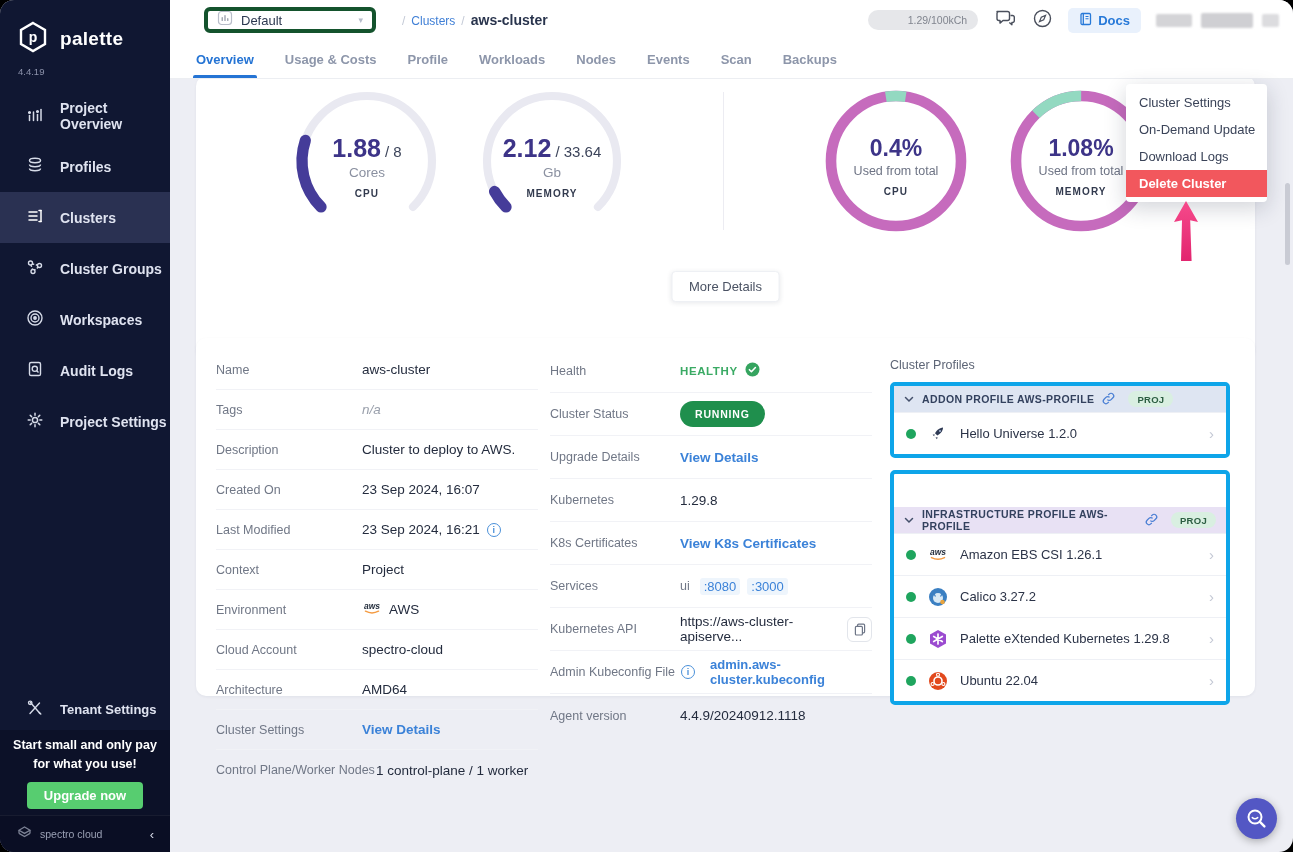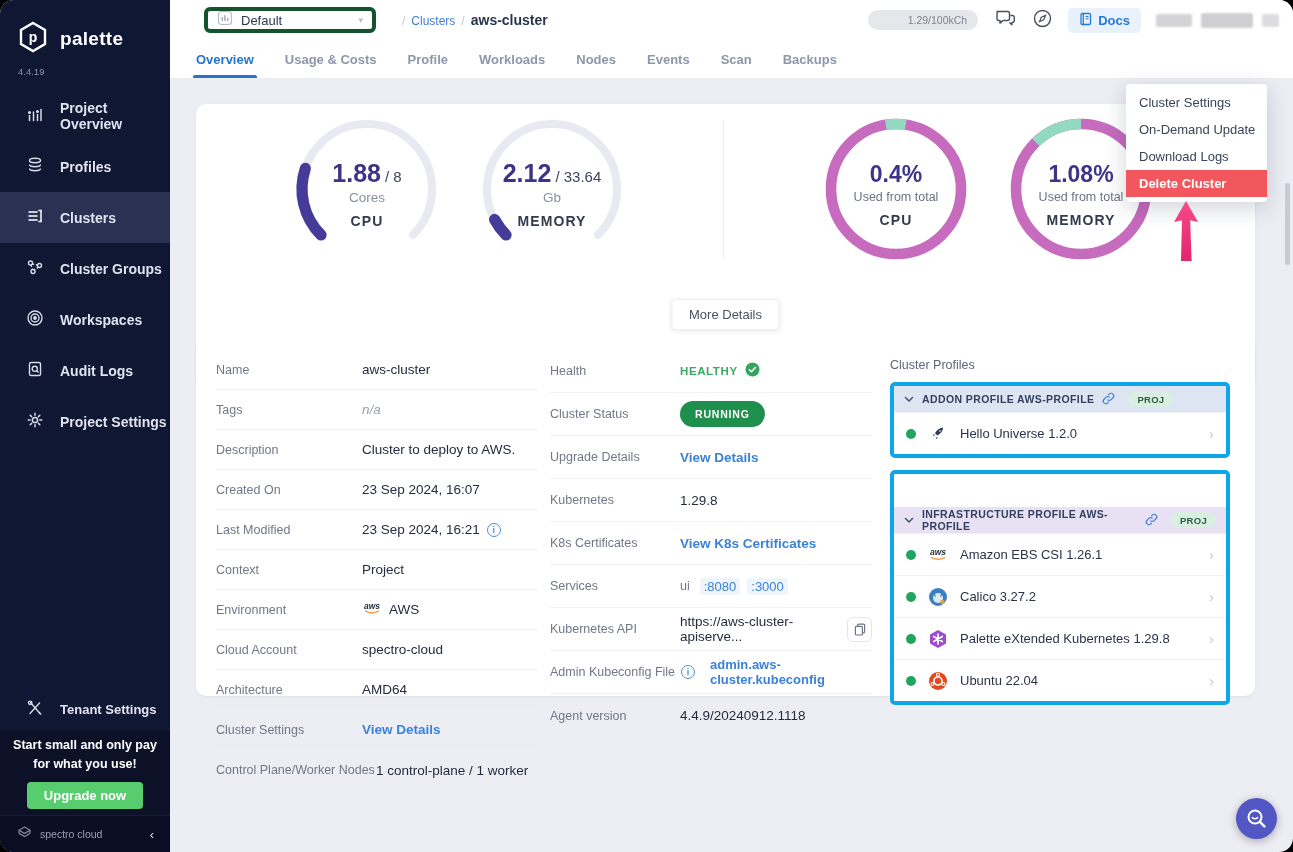--- a/index.html
+++ b/index.html
@@ -43,33 +43,33 @@
 
   
   .tabbar { position:absolute; left:170px; top:40px; right:0; height:38px; background:#fff; display:flex; align-items:center; gap:31px; padding-left:26px; box-shadow:0 1px 0 #eceef2; z-index:4; }
   .tab { font-size:13px; font-weight:600; color:#8d96aa; height:100%; display:flex; align-items:center; position:relative; cursor:pointer; }
   .tab.active { color:#2574d4; }
   .tab.active::after { content:""; position:absolute; left:-3px; right:-3px; bottom:0; height:3px; background:#2574d4; border-radius:2px 2px 0 0; }
   .settings-btn { position:absolute; right:28px; top:5px; height:27px; display:flex; align-items:center; gap:9px; border:1px solid #b9c9dd; border-radius:4px; background:#fff; padding:0 12px; font-family:inherit; font-size:13px; font-weight:600; color:#2c3e5d; cursor:pointer; }
   .btn-chev { font-size:9px; color:#2c3e5d; }
 
   
-  .card1 { position:absolute; left:196px; top:104px; width:1059px; height:283px; background:#fff; border-radius:10px; box-shadow:0 1px 3px rgba(20,30,60,.06); z-index:1; }
+  .card1 { position:absolute; left:196px; top:76px; width:1059px; height:283px; background:#fff; border-radius:10px; box-shadow:0 1px 3px rgba(20,30,60,.06); z-index:1; }
   .card2 { position:absolute; left:196px; top:338px; width:1059px; height:358px; background:#fff; border-radius:10px; box-shadow:0 1px 3px rgba(20,30,60,.06); z-index:1; }
 
   
   .gauge { position:absolute; top:10px; width:150px; height:150px; }
   .gauge svg { position:absolute; inset:0; }
   .gtext { position:absolute; inset:0; display:flex; flex-direction:column; align-items:center; justify-content:center; padding-top:10px; }
   .gval-row { display:flex; align-items:baseline; gap:4px; }
   .gval { font-size:25px; font-weight:700; color:#3d3488; }
   .gof  { font-size:15px; color:#3c445a; }
   .gunit{ font-size:13.5px; color:#8a90a0; margin-top:2px; }
   .gsub { font-size:12.5px; color:#6d7384; margin-top:2px; }
-  .gcap { font-size:14px; font-weight:700; letter-spacing:1.1px; color:#323a4e; margin-top:8px; }
+  .gcap { font-size:10px; font-weight:700; letter-spacing:1.1px; color:#323a4e; margin-top:8px; }
   .gauge-divider { position:absolute; left:527px; top:16px; height:138px; width:1px; background:#ececf2; }
   .more-btn { position:absolute; left:50%; top:195px; transform:translateX(-50%); background:#fff; border:1px solid #eef0f4; box-shadow:0 1px 5px rgba(30,40,70,.10); border-radius:4px; padding:7px 17px; font-family:inherit; font-size:13px; color:#4a5263; cursor:pointer; }
 
   
   .colL { position:absolute; left:20px;  top:12px; width:322px; }
   .colM { position:absolute; left:354px; top:12px; width:322px; }
   .colR { position:absolute; left:694px; top:20px; width:340px; }
   .drow { display:flex; align-items:center; min-height:40px; border-bottom:1px solid #f1f2f6; padding:2px 0; }
   .colM .drow { min-height:43px; }
   .drow:last-child { border-bottom:none; }

